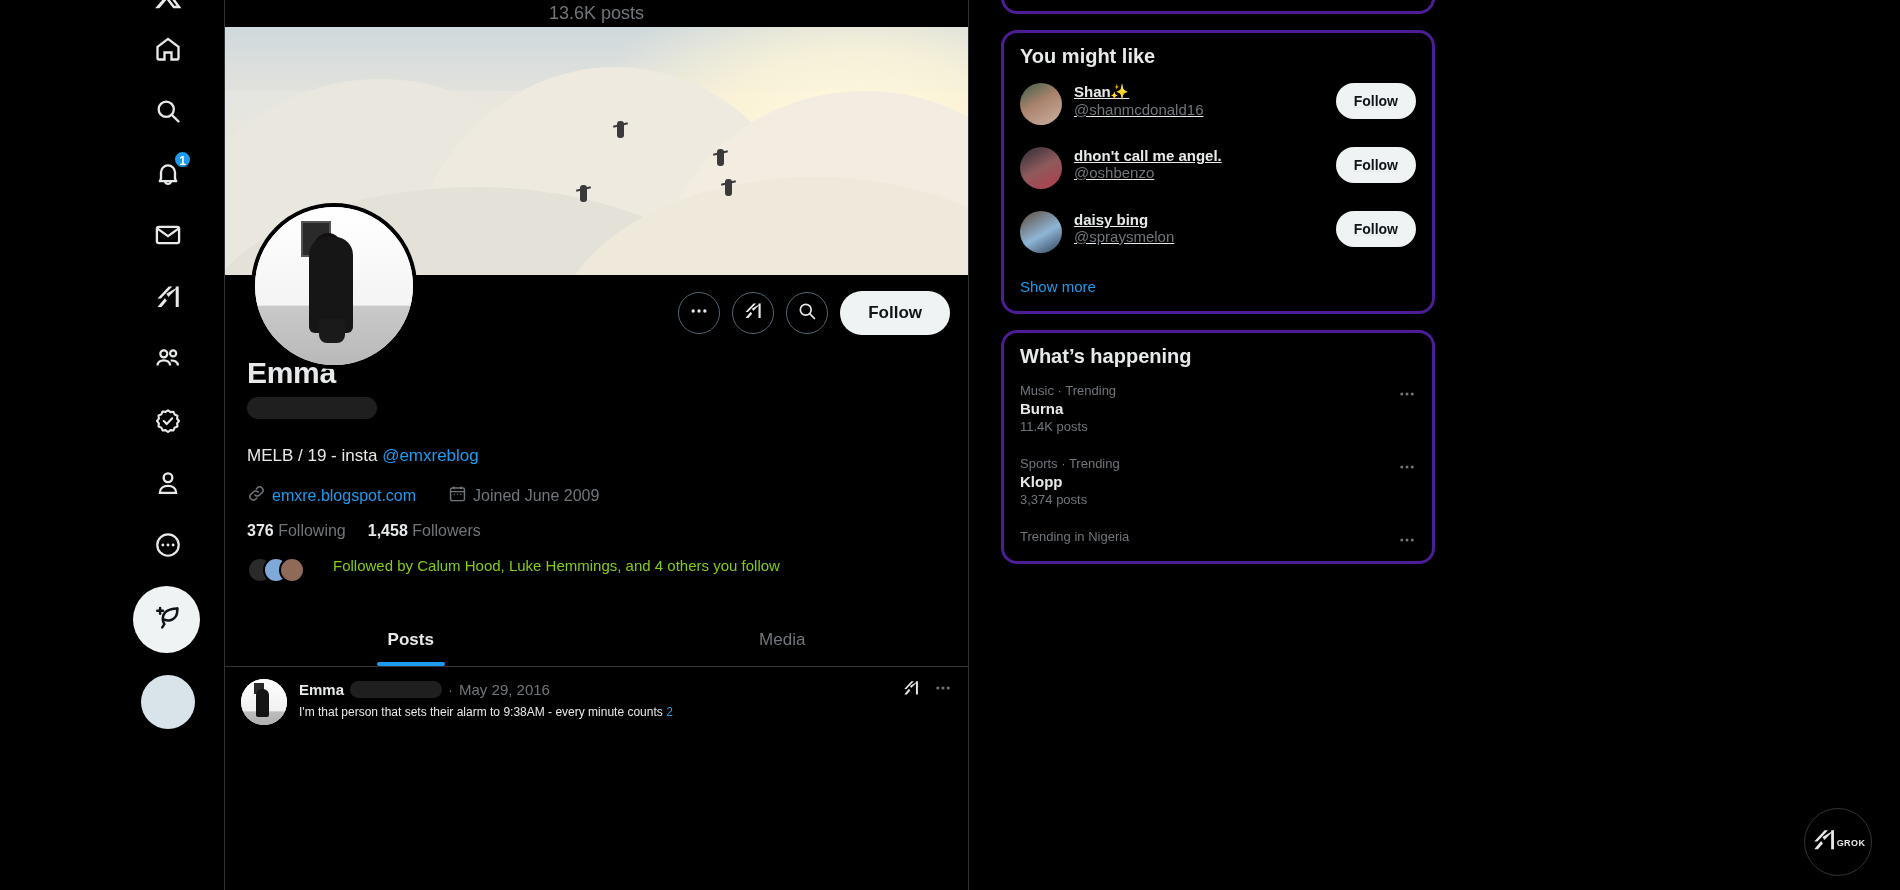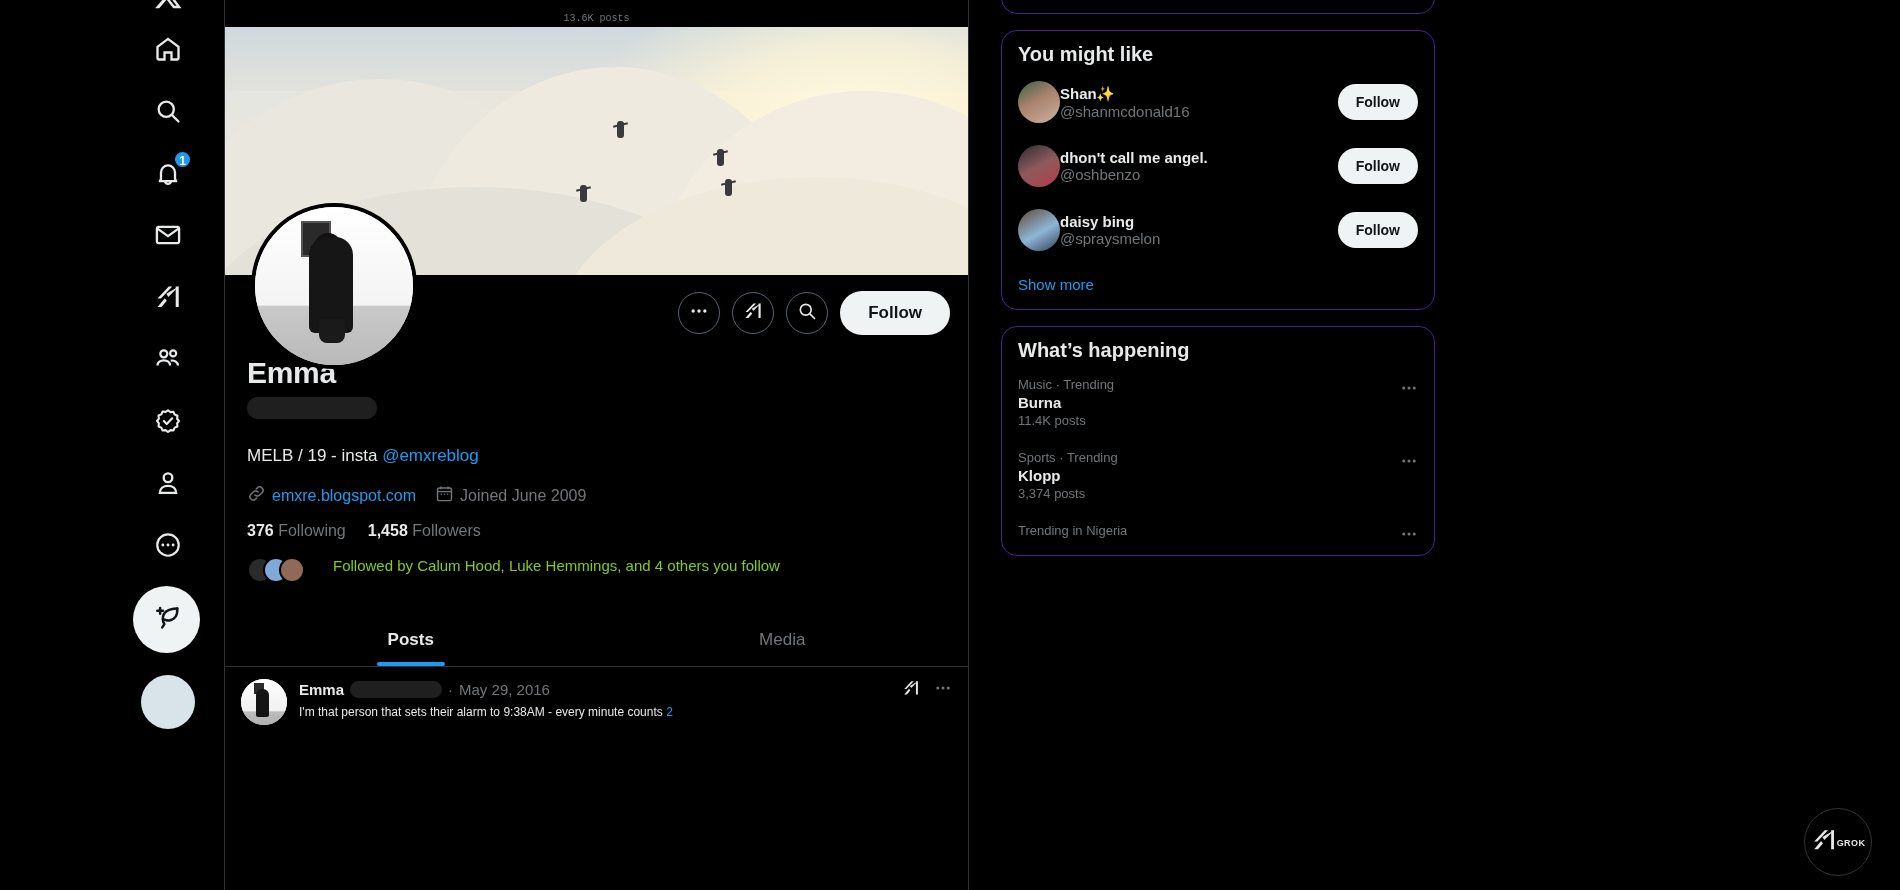--- a/index.html
+++ b/index.html
@@ -54,21 +54,21 @@
     width: 745px; flex: 0 0 745px;
     border-left: 1px solid #2f3336;
     border-right: 1px solid #2f3336;
     height: 890px; position: relative; overflow: hidden;
   }
   .topbar {
     height: 27px; display: flex; align-items: flex-end;
     justify-content: center; padding-bottom: 3px;
     background: rgba(0,0,0,0.70);
   }
-  .topbar-sub { font-size: 10px; color: #71767b; font-family: Liberation Mono, monospace; }
+  .topbar-sub { font-size: 18px; color: #71767b; }
 
   .banner {
     height: 248px; width: 100%;
     position: relative; overflow: hidden;
     background: linear-gradient(170deg,#dfe4e6 0%,#e8e6de 30%,#efe6d4 55%,#f7efdd 72%,#fff9ea 100%);
   }
   .banner .ridge {
     position: absolute; border-radius: 50% 50% 0 0 / 100% 100% 0 0;
   }
   .banner .sky {
@@ -132,21 +132,21 @@
     font-size: 30px; font-weight: 800; letter-spacing: -0.3px;
     line-height: 36px; color: #e7e9ea; margin-top: 4px;
   }
   .handle-redacted {
     width: 130px; height: 22px; background: #1f1f1f;
     border-radius: 11px; margin-top: 6px;
   }
   .bio { font-size: 17px; line-height: 22px; margin-top: 26px; color: #e7e9ea; }
   .bio a { color: #1d9bf0; text-decoration: none; }
   .meta-row {
-    display: flex; align-items: center; gap: 19px;
+    display: flex; align-items: center; gap: 32px;
     margin-top: 17px; font-size: 16px; color: #71767b;
   }
   .meta-item { display: flex; align-items: center; gap: 6px; }
   .meta-item a { color: #1d9bf0; text-decoration: none; font-size: 16px; }
   .counts { display: flex; gap: 22px; margin-top: 15px; font-size: 16px; color: #71767b; }
   .counts b { color: #e7e9ea; font-weight: 700; }
   .followed-by {
     display: flex; gap: 24px;
     margin-top: 17px; font-size: 15px; color: #84cc16;
   }
@@ -191,31 +191,31 @@
   .post-text { font-size: 12px; line-height: 20px; margin-top: 2px; color: #e7e9ea; }
   .post-text .tail { color: #1d9bf0; }
 
   
   .right {
     flex: 1; height: 890px; padding: 0 0 0 32px;
     position: relative; overflow: hidden;
   }
   .card {
     width: 434px; background: #000;
-    border: 1px solid #4c1d95; border-radius: 16px;
+    border: 3px solid #4c1d95; border-radius: 16px;
     margin-top: 16px; overflow: hidden;
   }
   .card.top-stub { margin-top: -78px; height: 92px; }
   .card-title {
     font-size: 20px; font-weight: 800; color: #e7e9ea;
     padding: 12px 16px 4px 16px;
   }
   .user-row {
-    display: flex; align-items: center; 
-    padding: 11px 16px; cursor: pointer;
+    display: flex; gap: 12px;
+    padding: 11px 16px; cursor: pointer; text-decoration: underline;
   }
   .uav { width: 42px; height: 42px; border-radius: 50%; flex: 0 0 42px; overflow: hidden; position: relative; }
   .uav.a { background: linear-gradient(150deg,#3b5f46 0%,#a9826d 45%,#cdb1a0 100%); }
   .uav.b { background: linear-gradient(150deg,#2b2b33 0%,#8e5a5c 50%,#b33b4a 100%); }
   .uav.c { background: linear-gradient(150deg,#5d4a3a 0%,#8fb5d6 55%,#2f3f55 100%); }
   .uinfo { flex: 1; min-width: 0; }
   .uname { font-size: 15px; font-weight: 700; color: #e7e9ea; white-space: nowrap; overflow: hidden; text-overflow: ellipsis; }
   .uhandle { font-size: 15px; color: #71767b; }
   .follow-sm {
     background: #eff3f4; color: #0f1419; border: none;

